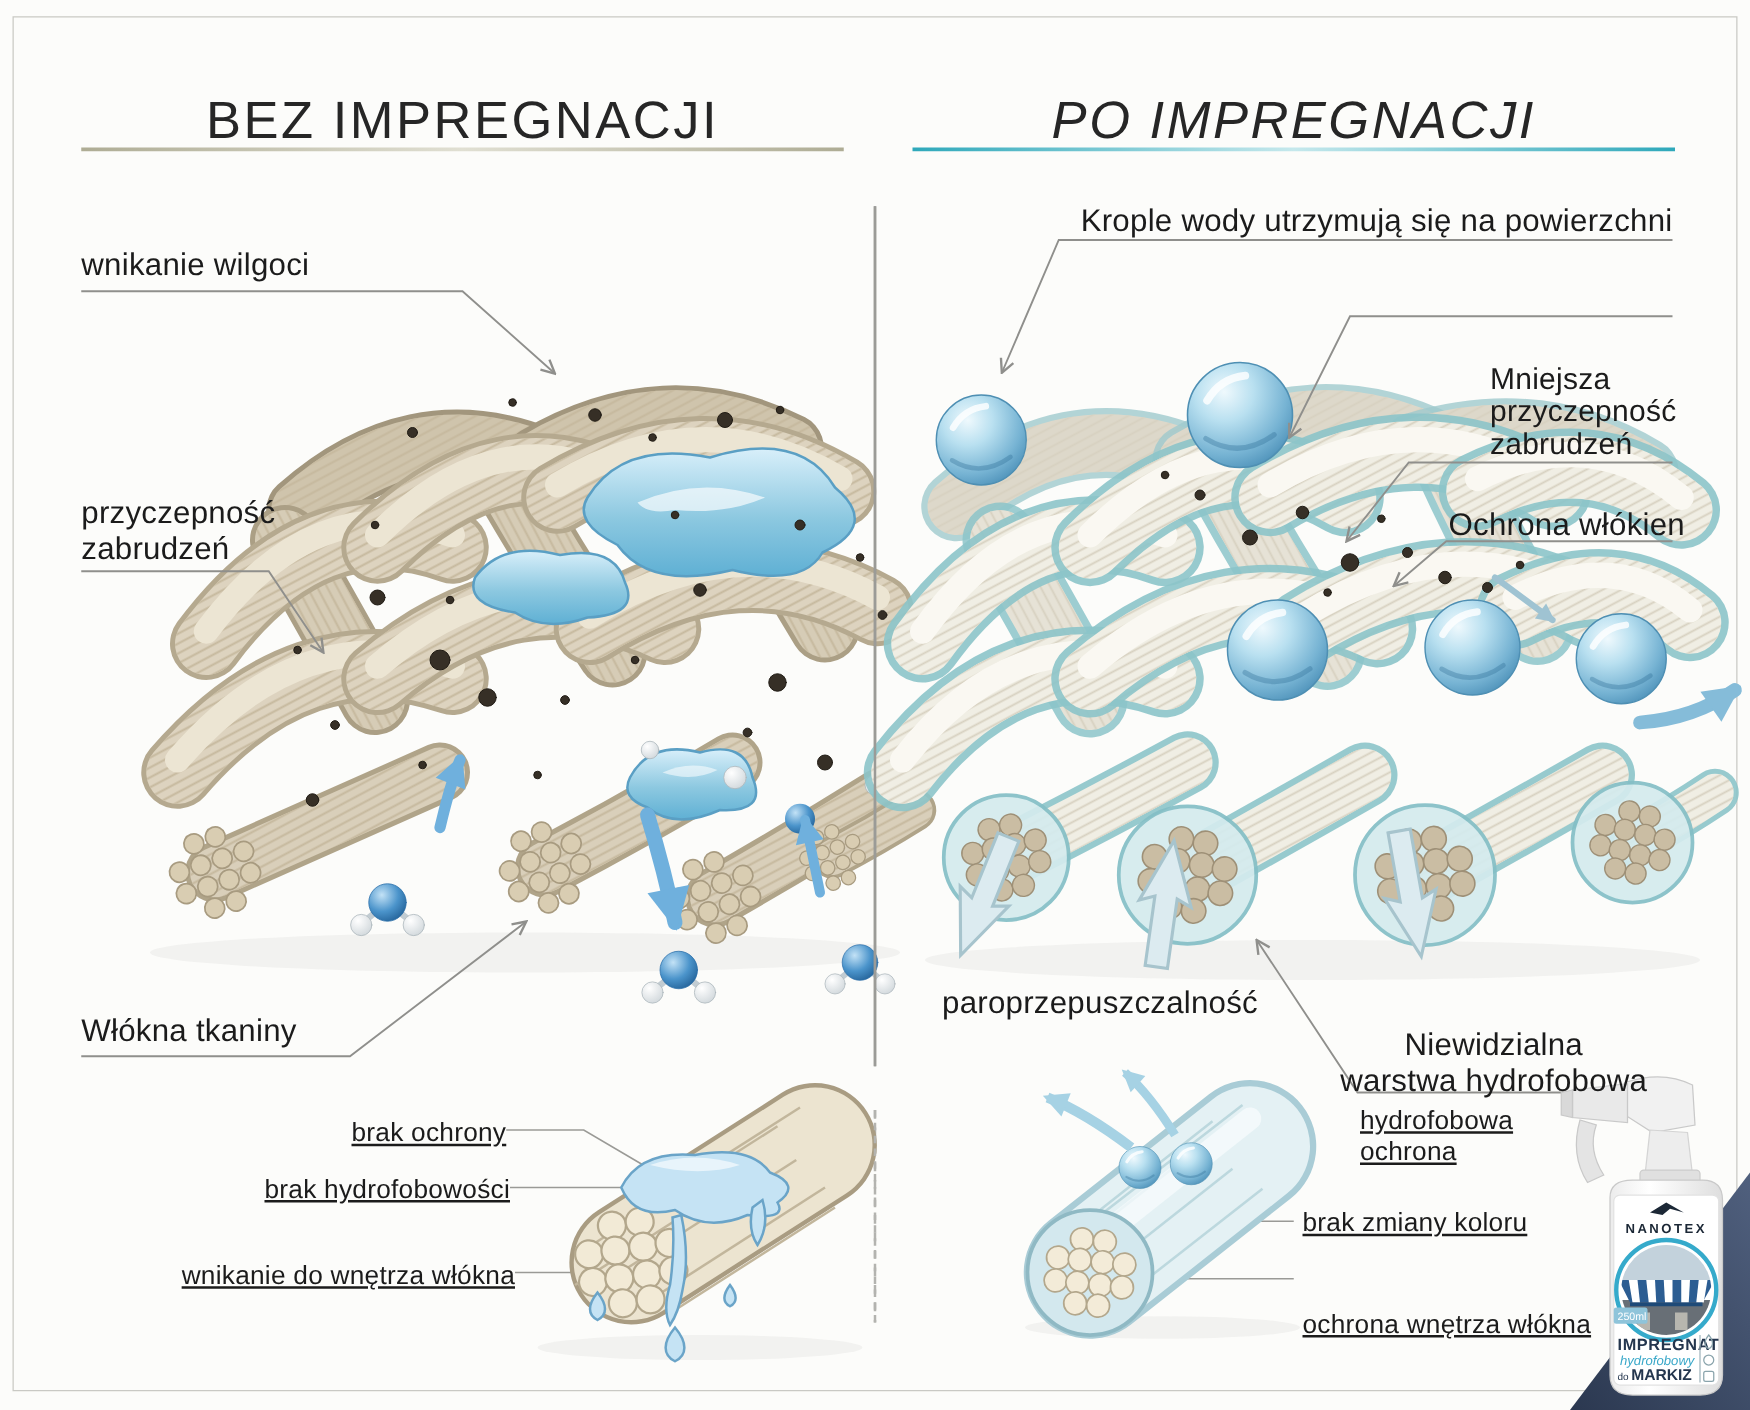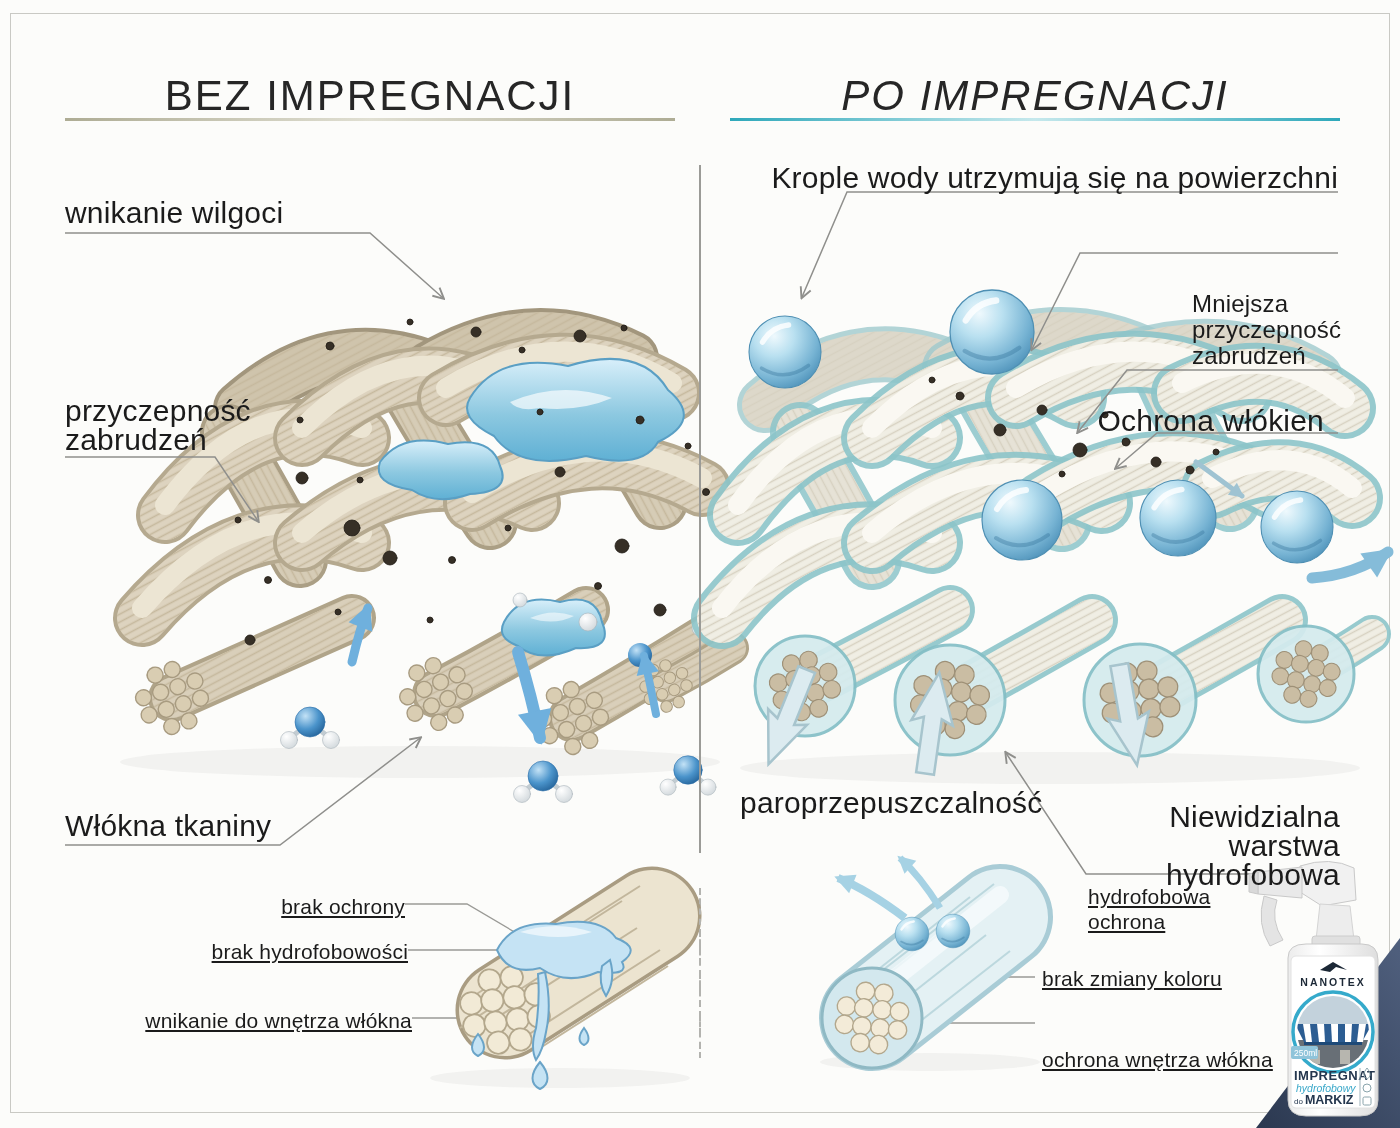--- a/index.html
+++ b/index.html
@@ -4,21 +4,21 @@
 <style>
   html,body{margin:0;padding:0;background:#fcfcfa;}
   #stage{position:relative;width:1400px;height:1128px;background:#fcfcfa;overflow:hidden;
          font-family:"Liberation Sans","DejaVu Sans",sans-serif;}
   #frame{position:absolute;left:10px;top:13px;right:10px;bottom:15px;border:1px solid #c9c9c4;}
   #art{position:absolute;left:0;top:0;}
   .title{position:absolute;font-size:42px;letter-spacing:2px;color:#262626;text-align:center;font-weight:500;}
   .underline{position:absolute;height:3px;}
   .u-tan{background:linear-gradient(to right,#aeac94,#e0dfd2,#aeac94);}
   .u-teal{background:linear-gradient(to right,#2ea8ba,#c5e8ec,#2ea8ba);}
-  .lbl{position:absolute;font-size:30px;line-height:29px;color:#1b1b1b;letter-spacing:.2px;}
+  .lbl{position:absolute;font-size:25px;line-height:29px;color:#1b1b1b;letter-spacing:.2px;}
   .lbl.md{font-size:24px;line-height:26px;}
   .lbl.sm{font-size:21px;line-height:25px;text-decoration:underline;}
   .r{text-align:right;} .c{text-align:center;}
   .divider{position:absolute;left:699px;width:0;}
   .div-solid{top:165px;height:688px;border-left:2px solid #9b9b97;}
   .div-dash{top:888px;height:170px;border-left:2px dashed #b3b3af;}
 </style>
 </head>
 <body>
 
@@ -546,25 +546,25 @@
     <div>zabrudzeń</div>
   </div>
   <div class="lbl" style="left:65px;top:811px;">Włókna tkaniny</div>
 
   <div class="lbl r" style="left:730px;top:163px;width:608px;">Krople wody utrzymują się na powierzchni</div>
   <div class="lbl md" style="left:1192px;top:291px;">
     <div>Mniejsza</div>
     <div>przyczepność</div>
     <div>zabrudzeń</div>
   </div>
-  <div class="lbl r" style="left:1024px;top:406px;width:300px;">Ochrona włókien</div>
+  <div class="lbl r" style="left:1048px;top:406px;width:300px;">Ochrona włókien</div>
   <div class="lbl c" style="left:740px;top:788px;width:280px;">
     <div>paroprzepuszczalność</div>
   </div>
-  <div class="lbl r" style="left:1050px;top:802px;width:290px;">
+  <div class="lbl r" style="left:1050px;top:822px;width:290px;text-align:center;">
     <div>Niewidzialna</div>
     <div>warstwa hydrofobowa</div>
   </div>
 
   <div class="lbl sm r" style="left:155px;top:894px;width:250px;">brak ochrony</div>
   <div class="lbl sm r" style="left:158px;top:939px;width:250px;">brak hydrofobowości</div>
   <div class="lbl sm r" style="left:132px;top:1008px;width:280px;">wnikanie do wnętrza włókna</div>
 
   <div class="lbl sm" style="left:1042px;top:884px;margin-left:46px;">
     <div>hydrofobowa</div>

